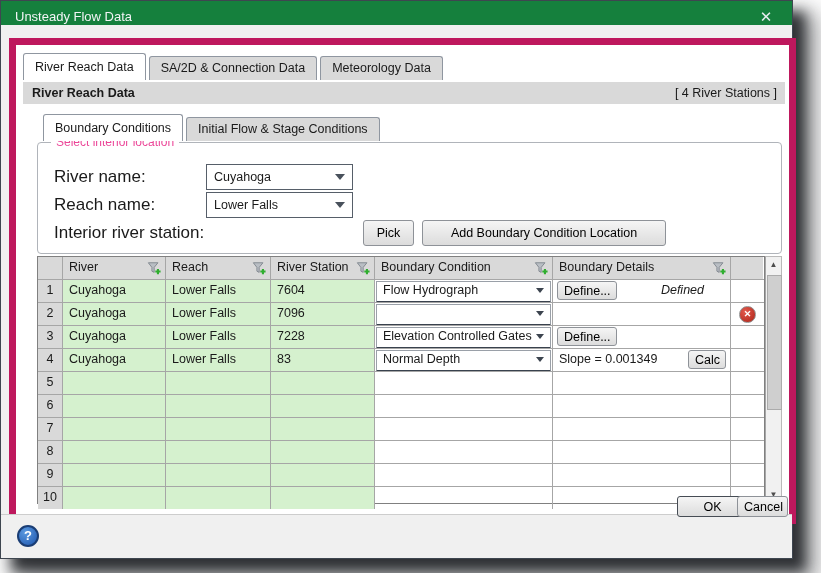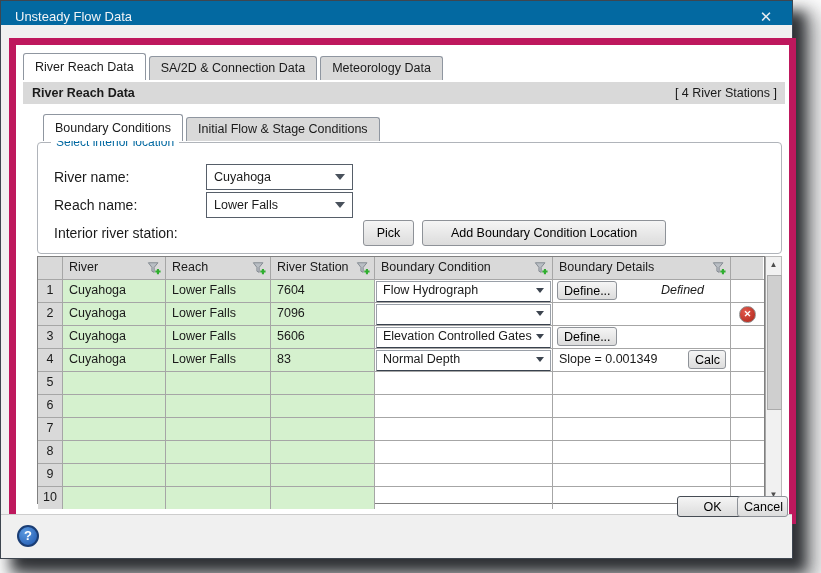--- a/index.html
+++ b/index.html
@@ -2,21 +2,21 @@
 <html><head>
 <meta charset="utf-8">
 <style>
   html,body{margin:0;padding:0;}
   body{width:821px;height:573px;overflow:hidden;background:#fff;
        font-family:"Liberation Sans",sans-serif;color:#1a1a1a;position:relative;}
   .window{position:absolute;left:0;top:0;width:791px;height:557px;background:#f0f0f0;
           border:1px solid #3e4650;
           box-shadow:12px 12px 12px 0 rgba(15,18,22,.78), 18px 18px 22px 6px rgba(15,18,22,.40);}
   
-  .titlebar{position:absolute;left:0;top:0;right:0;height:24px;background:#0369a1;}
+  .titlebar{position:absolute;left:0;top:0;right:0;height:24px;background:#15803d;}
   .titlebar .title{position:absolute;left:14px;top:0;line-height:31px;font-size:13px;color:#f2f4f6;}
   .close-btn{position:absolute;right:10px;top:0;width:32px;height:31px;text-align:center;
              line-height:31px;color:#e9edf1;font-size:15px;cursor:default;}
   
   .panel{position:absolute;left:8px;top:37px;width:773px;height:472px;background:#fff;
          border:7px solid #be185d;}
   
   .tab{display:inline-block;height:23px;line-height:23px;padding:0 11px;background:#d9d9d9;
        border:1px solid #8f96a0;border-bottom:none;border-radius:3px 3px 0 0;margin-right:3px;
        font-size:12.5px;vertical-align:bottom;}
@@ -25,23 +25,23 @@
   .sub-tabs{position:absolute;left:27px;top:69px;height:26px;}
   
   .section-bar{position:absolute;left:7px;top:37px;width:762px;height:22px;background:#d9d9d9;
                font-size:12.5px;}
   .section-bar .lbl{position:absolute;left:9px;top:0;line-height:22px;font-weight:bold;}
   .section-bar .badge{position:absolute;right:8px;top:0;line-height:22px;}
   
   .groupbox{position:absolute;left:21px;top:97px;width:743px;height:110px;
             border:1px solid #b0b4ba;border-radius:4px;}
   .groupbox .legend{position:absolute;left:13px;top:-8px;background:#fff;padding:0 5px;
-                    font-size:12px;color:#0369a1;}
+                    font-size:12px;color:#ec4899;}
   .frow{position:absolute;left:0;height:26px;}
-  .frow .flabel{position:absolute;left:16px;line-height:26px;font-size:14px;}
+  .frow .flabel{position:absolute;left:16px;line-height:26px;font-size:17px;}
   .combo{position:absolute;left:168px;width:147px;height:26px;border:1px solid #565e69;
          background:#fff;box-sizing:border-box;font-size:12.5px;line-height:24px;
          padding-left:7px;cursor:default;}
   .combo .arr{position:absolute;right:7px;top:9px;width:0;height:0;
               border-left:5px solid transparent;border-right:5px solid transparent;
               border-top:6px solid #49515c;}
   .btn{background:linear-gradient(#f5f5f5,#dcdcdc);border:1px solid #8e9298;border-radius:3px;
        font-size:12.5px;text-align:center;box-sizing:border-box;cursor:default;}
   
   .grid{position:absolute;left:21px;top:211px;width:728px;height:248px;border:1px solid #808080;
@@ -208,21 +208,21 @@
         <div class="gc c-det"></div>
         <div class="gc c-flag">
           <span class="err-ic">✕</span>
         </div>
       </div>
 
       <div class="grow">
         <div class="gc c-num">3</div>
         <div class="gc c-river green">Cuyahoga</div>
         <div class="gc c-reach green">Lower Falls</div>
-        <div class="gc c-sta green">5606</div>
+        <div class="gc c-sta green">7228</div>
         <div class="gc c-bc">
           <div class="cell-combo">
             <span>Elevation Controlled Gates</span>
             <span class="arr"></span>
           </div>
         </div>
         <div class="gc c-det">
           <button class="btn mini-btn" style="left:4px;width:60px;">Define...</button>
         </div>
         <div class="gc c-flag"></div>

